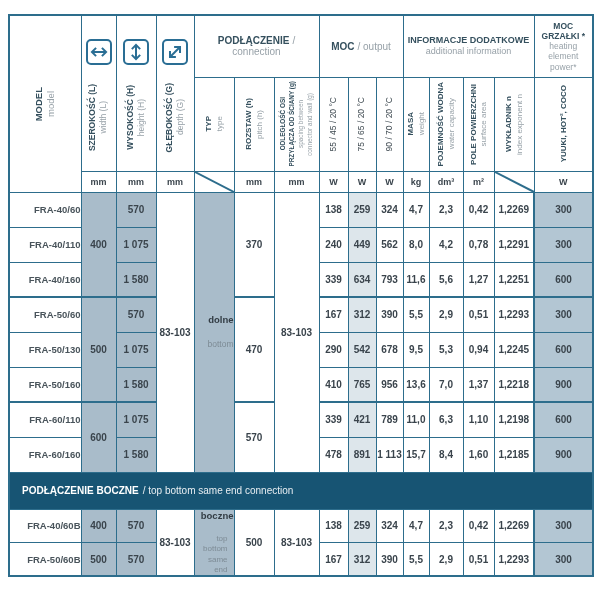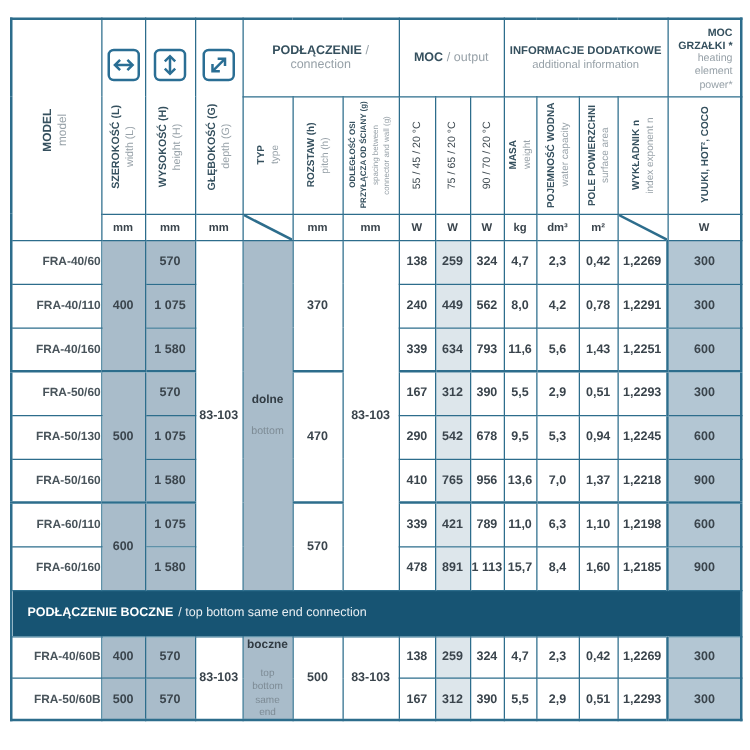--- a/index.html
+++ b/index.html
@@ -39,32 +39,32 @@
   .dim-labels { flex:1; display:flex; align-items:center; justify-content:center; gap:1px; }
   .dim-labels .v { font-size:8.5px; }
 
   .icon-box { width:26px; height:26px; border:2px solid #2a6e94; border-radius:5px;
     display:flex; align-items:center; justify-content:center; background:#fff; }
   .icon-box svg { display:block; }
 
   .grp { font-size:10px; }
   .grp .en { margin-left:3px; }
   .grp2 { font-size:9px; line-height:1.25; }
-  .heater-head { font-size:8.5px; line-height:1.2; padding:0 6px;text-align:right; }
+  .heater-head { font-size:8.5px; line-height:1.2; padding:0 6px; }
 
   .vlab .v { font-size:8px; }
   .vsm .v  { font-size:6.4px; line-height:1.25; }
   .vtemp .v{ font-size:8.5px; font-weight:normal; color:#3f4a51; }
   .vbrand .v{ font-size:8px; color:#35505e; }
 
   .unit-cell { font-size:9px; }
   .diag svg { display:block; width:100%; height:20px; }
 
   .model-cell { font-size:9.5px; color:#49545b;text-align:right; }
-  .typ-main { line-height:1.3; }
+  .typ-main { line-height:1.3;text-align:right; }
   .typ-main .tp { font-size:9.5px; color:#323c44; }
   .typ-main .te { font-size:8.5px; font-weight:normal; color:#7d8b95;margin-top:12px; }
   .typ-side .te { font-size:8px; padding:0 6px; display:block; }
 
   .section-td { background:#175473; color:#fff; text-align:left; padding-left:10px; font-size:10px; }
   .section-td .s-pl { font-weight:bold; color:#fff; }
   .section-td .s-en { font-weight:normal; color:#e8eef2; margin-left:4px; }
 </style>
 </head>
 <body>
@@ -290,21 +290,21 @@
     </tr>
 
     <tr class="trD">
       <td class="model-cell bb2">FRA-40/160</td>
       <td class="hl bb2">1 580</td>
       <td class="bb2">339</td>
       <td class="hl2 bb2">634</td>
       <td class="bb2">793</td>
       <td class="bb2">11,6</td>
       <td class="bb2">5,6</td>
-      <td class="bb2">1,43</td>
+      <td class="bb2">1,27</td>
       <td class="bb2">1,2251</td>
       <td class="hl3 bb2">600</td>
     </tr>
 
     <tr class="trD">
       <td class="model-cell">FRA-50/60</td>
       <td rowspan="3" class="hl bb2">500</td>
       <td class="hl">570</td>
       <td rowspan="3" class="bb2">470</td>
       <td>167</td>

